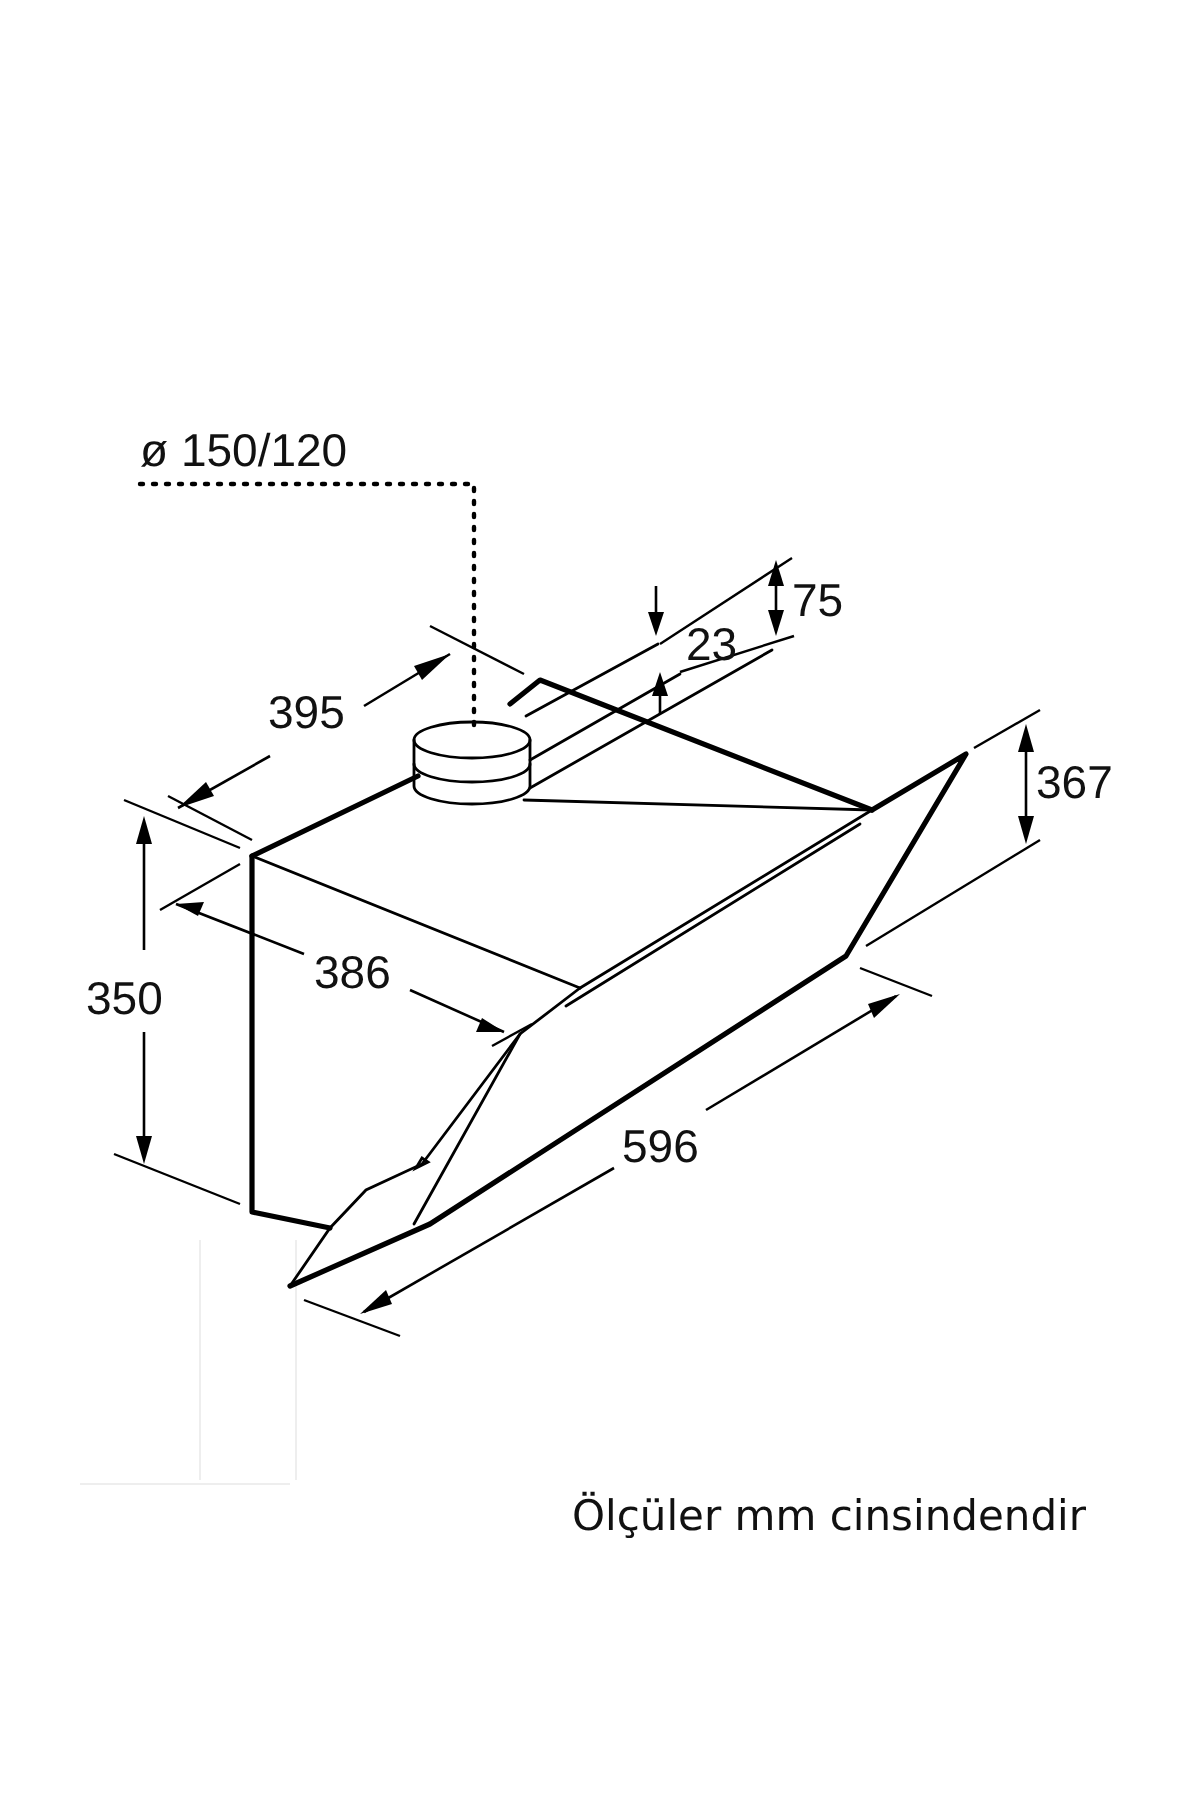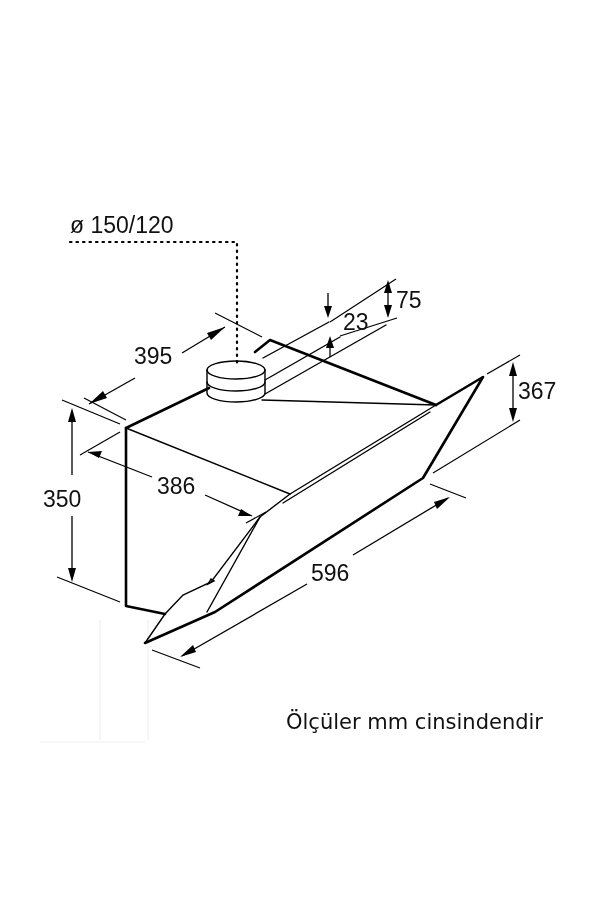--- a/index.html
+++ b/index.html
@@ -22,21 +22,21 @@
       height: 900px;
     }
     .dim-label {
       font-family: "Liberation Sans", sans-serif;
       font-size: 23px;
       fill: #111111;
     }
     .caption {
       position: absolute;
       left: 286px;
-      top: 710px;
+      top: 746px;
       font-family: "DejaVu Sans", sans-serif;
       font-size: 21px;
       color: #111111;
       white-space: nowrap;
     }
     .outline { stroke: #000; stroke-width: 2.6; fill: none; stroke-linejoin: round; stroke-linecap: round; }
     .thin { stroke: #000; stroke-width: 1.4; fill: none; stroke-linecap: round; }
     .dimline { stroke: #000; stroke-width: 1.3; fill: none; }
     .ext { stroke: #000; stroke-width: 1.2; fill: none; }
     .dotted { stroke: #000; stroke-width: 2.2; fill: none; stroke-dasharray: 1.5 5; stroke-linecap: round; }

